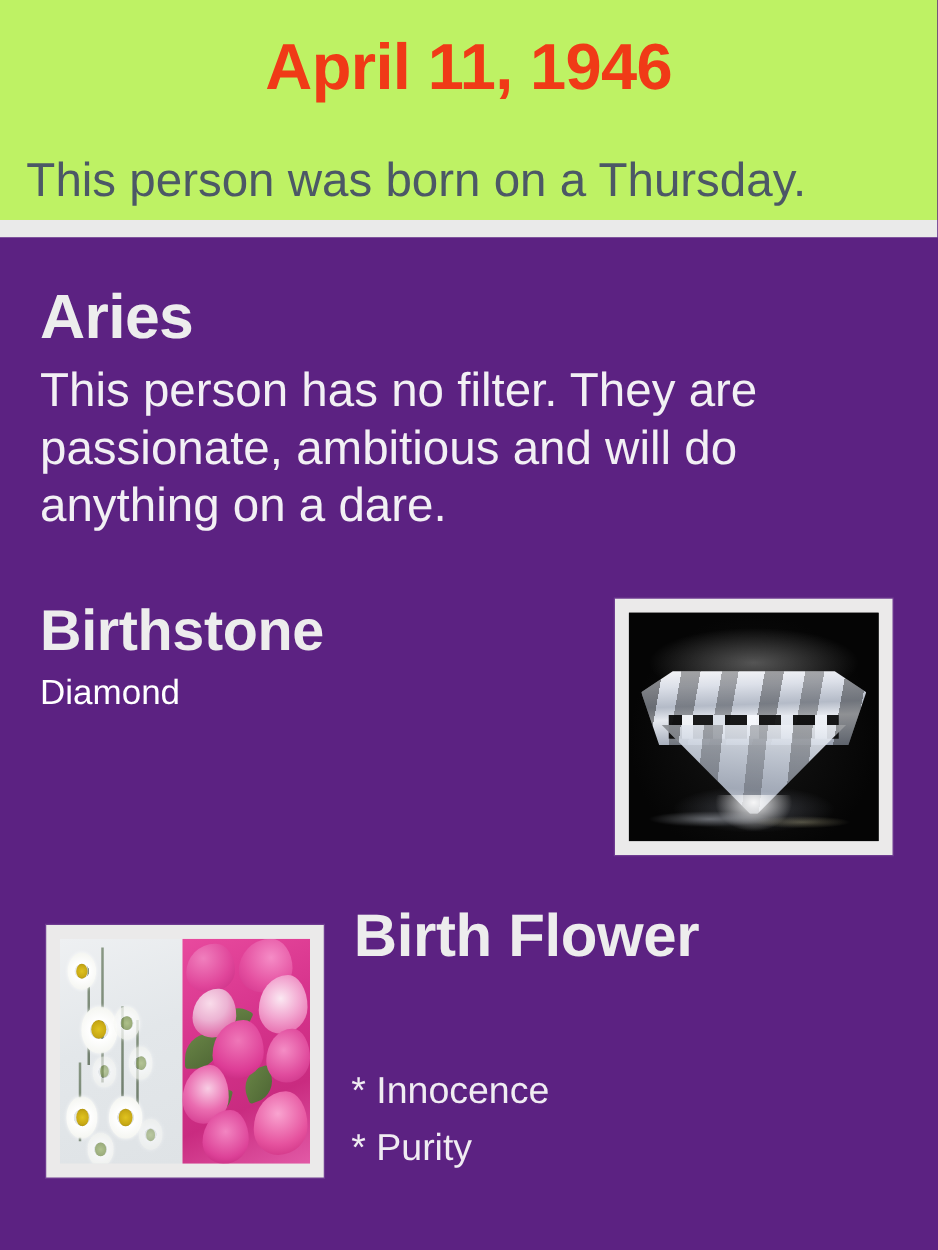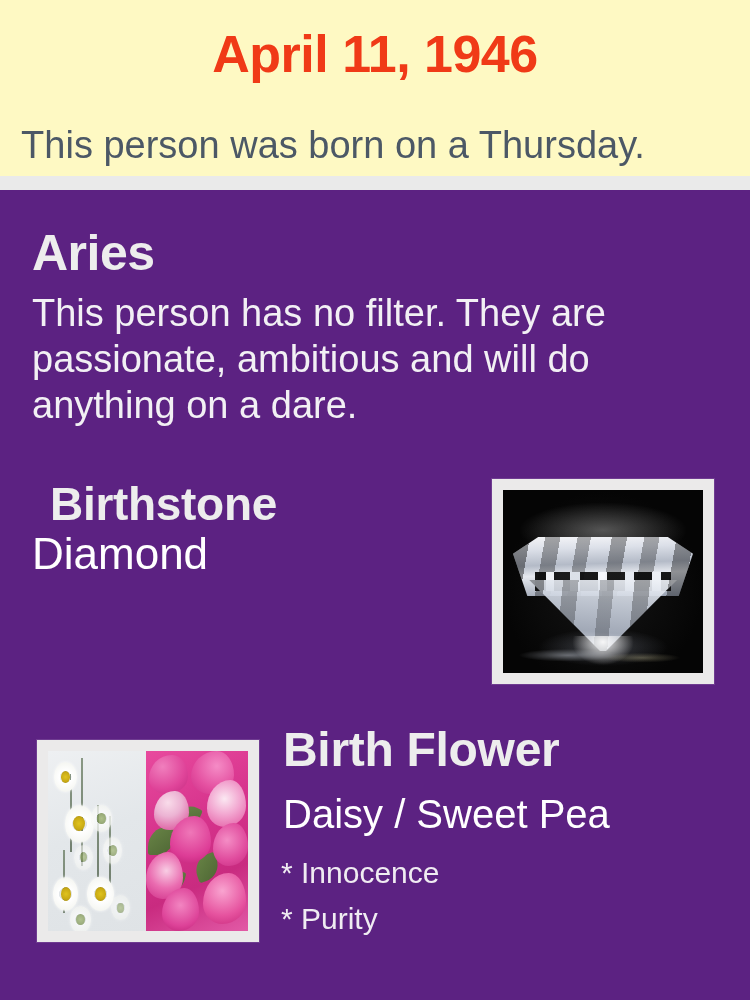--- a/index.html
+++ b/index.html
@@ -7,21 +7,21 @@
   body {
     font-family:"Liberation Sans", sans-serif;
     background:#5c2282;
     overflow:hidden;
   }
   .page { position:relative; width:750px; height:1000px; }
 
   
   .header {
     position:absolute; left:0; top:0; width:750px; height:176px;
-    background:#fef9c3; text-align:center;
+    background:#bef264; text-align:center;
   }
   .header-date {
     position:absolute; left:0; top:26px; width:750px;
     font-size:52px; font-weight:bold; line-height:56px;
     color:#f03a17; letter-spacing:-0.5px;
   }
   .header-site {
     position:absolute; left:0; top:86px; width:750px;
     font-size:32px; font-weight:normal; line-height:38px;
     color:#161616;
@@ -51,25 +51,25 @@
   .zodiac-desc {
     position:absolute; left:32px; top:100px; width:620px;
     font-size:38px; font-weight:normal; line-height:46px;
     color:#f2f0f4;
   }
 
   
   .stone-title {
     position:absolute; left:32px; top:288px;
     font-size:46px; font-weight:bold; line-height:52px;
-    color:#ededed; letter-spacing:-0.3px;margin-left:18px;
+    color:#ededed; letter-spacing:-0.3px;
   }
   .stone-name {
     position:absolute; left:32px; top:340px;
-    font-size:44px; font-weight:normal; line-height:48px;
+    font-size:28px; font-weight:normal; line-height:48px;
     color:#ffffff;
   }
   .stone-list {
     position:absolute; left:32px; top:395px; list-style:none;
   }
   .stone-list li {
     font-size:30px; font-weight:normal; line-height:46px;
     color:#f0ecf2; white-space:nowrap;
   }
 
@@ -222,21 +222,20 @@
         <div class="dia-facets"></div>
         <div class="dia-girdle"></div>
         <div class="dia-pavilion"></div>
         <div class="dia-pav-facets"></div>
         <div class="dia-sparkle"></div>
         <div class="dia-reflect"></div>
       </div>
     </div>
 
     <div class="flower-title">Birth Flower</div>
-    <div class="flower-name">Daisy / Sweet Pea</div>
     <ul class="flower-list">
       <li>* Innocence</li>
       <li>* Purity</li>
     </ul>
 
     <div class="frame flower-frame">
       <div class="inner">
 
         <div class="flw-left">
           <div class="stem" style="left:22%;top:8%;height:48%;"></div>

